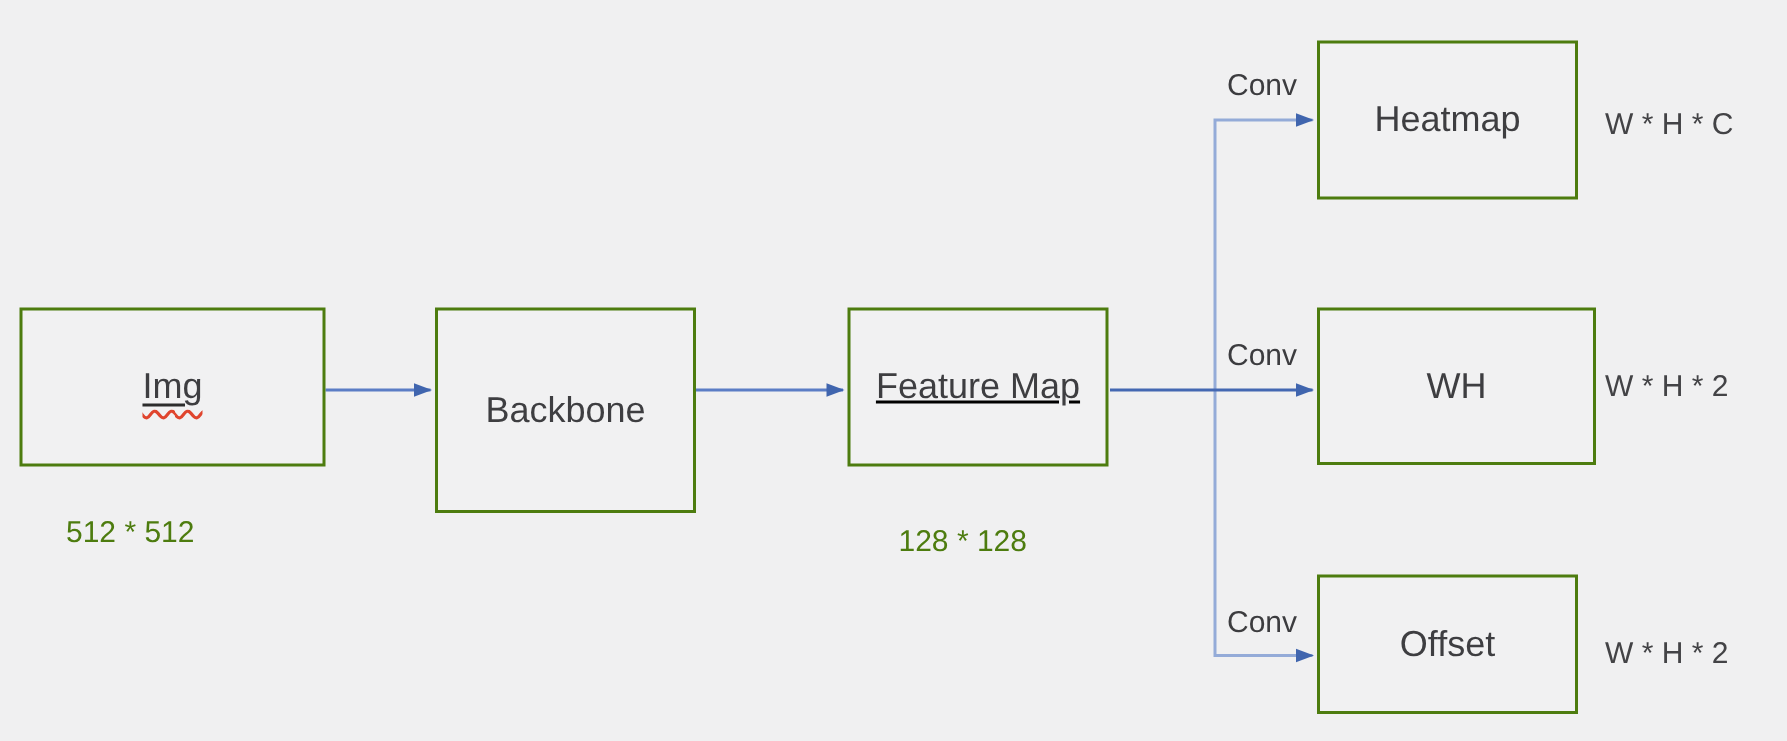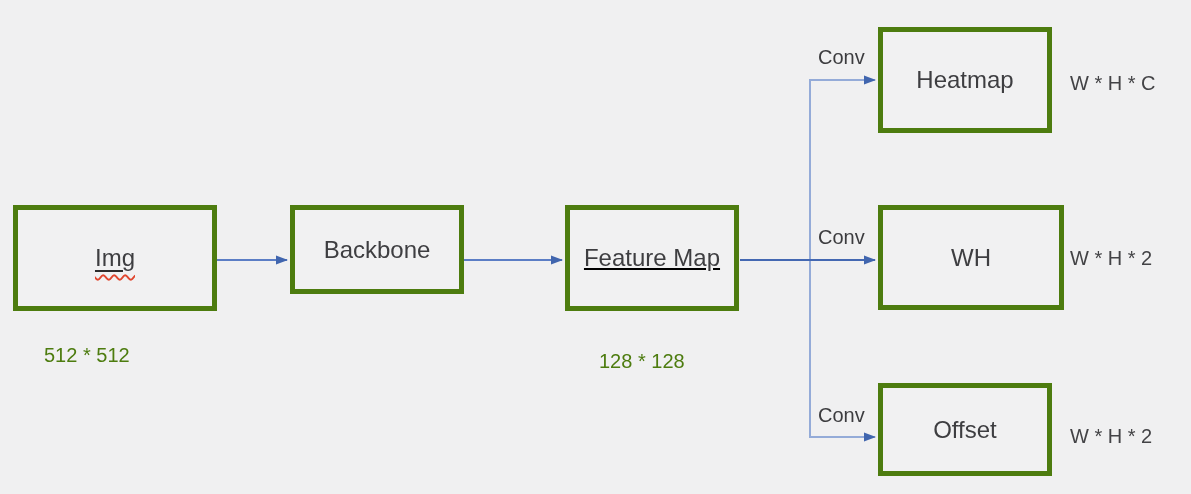--- a/index.html
+++ b/index.html
@@ -15,21 +15,21 @@
 
   .connectors {
     position: absolute;
     left: 0; top: 0;
     width: 1191px; height: 494px;
   }
 
   .node {
     position: absolute;
     box-sizing: border-box;
-    border: 5px solid #4d7c0f;
+    border: 2px solid #4d7c0f;
     background: #f1f1f2;
     display: flex;
     align-items: center;
     justify-content: center;
   }
 
   .node-label {
     font-size: 24px;
     color: #3e3e41;
     white-space: nowrap;
@@ -80,21 +80,21 @@
 
     <path d="M188,260 H287" fill="none" stroke="#5b7dc5" stroke-width="2" marker-end="url(#ah)"></path>
     <path d="M464,260 H562" fill="none" stroke="#5b7dc5" stroke-width="2" marker-end="url(#ah)"></path>
     <path d="M740,260 H875" fill="none" stroke="#4468b2" stroke-width="2" marker-end="url(#ah)"></path>
   </svg>
 
   <div class="node" style="left:13px; top:205px; width:204px; height:106px;">
     <span class="node-label u-wavy"><span class="u-solid">Img</span></span>
   </div>
 
-  <div class="node" style="left:290px; top:205px; width:174px; height:89px;">
+  <div class="node" style="left:290px; top:205px; width:174px; height:137px;">
     <span class="node-label">Backbone</span>
   </div>
 
   <div class="node" style="left:565px; top:205px; width:174px; height:106px;text-decoration:underline;">
     <span class="node-label">Feature Map</span>
   </div>
 
   <div class="node" style="left:878px; top:27px; width:174px; height:106px;">
     <span class="node-label">Heatmap</span>
   </div>

